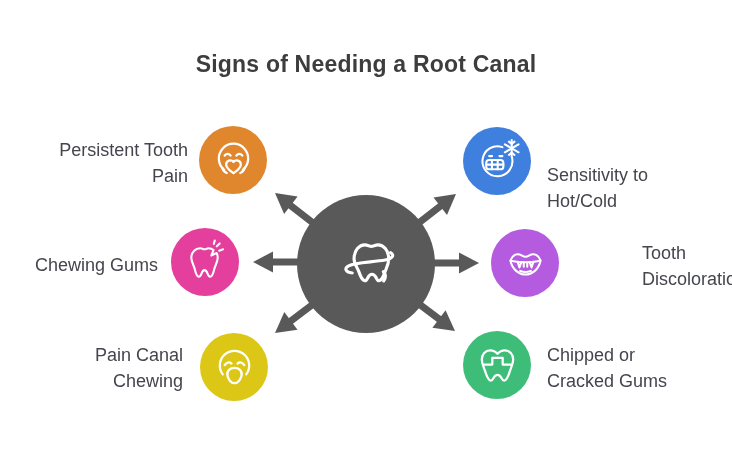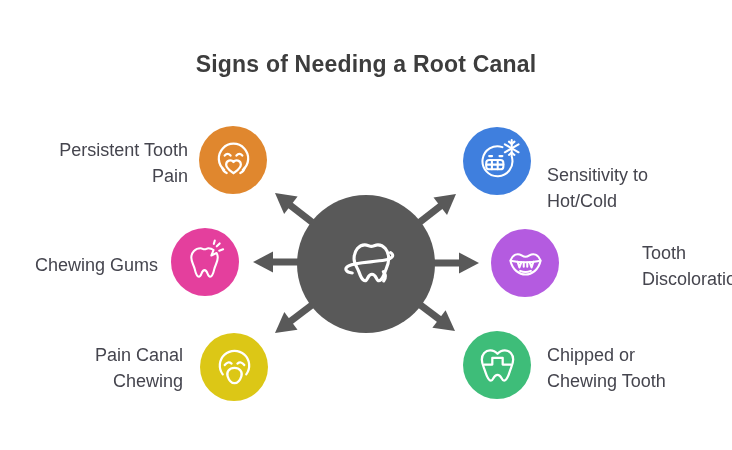--- a/index.html
+++ b/index.html
@@ -174,15 +174,15 @@
   <div class="label left l4">Tooth Discoloration</div>
 
   <div class="bubble b5" style="background: rgb(62, 189, 121);">
     <svg width="47" height="47" viewBox="0 0 48 48">
       <g class="icon-stroke">
         <path d="M24 12 C22 9.6 19.2 8.5 16.5 8.5 C11.6 8.5 8 12.4 8 17.8 C8 22.6 10 25.6 11.5 30.2 C13.1 35.2 14.6 39.5 17.2 39.5 C20.1 39.5 19.6 33.6 24 33.6 C28.4 33.6 27.9 39.5 30.8 39.5 C33.4 39.5 34.9 35.2 36.5 30.2 C38 25.6 40 22.6 40 17.8 C40 12.4 36.4 8.5 31.5 8.5 C28.8 8.5 26 9.6 24 12 Z"></path>
         <path d="M10.5 23 H18.7 V16.2 H29.3 V23 H37.5"></path>
       </g>
     </svg>
   </div>
-  <div class="label left l5">Chipped or Chewing Tooth</div>
+  <div class="label left l5">Chipped or Cracked Gums</div>
 
 </div>
 
 </body></html>

